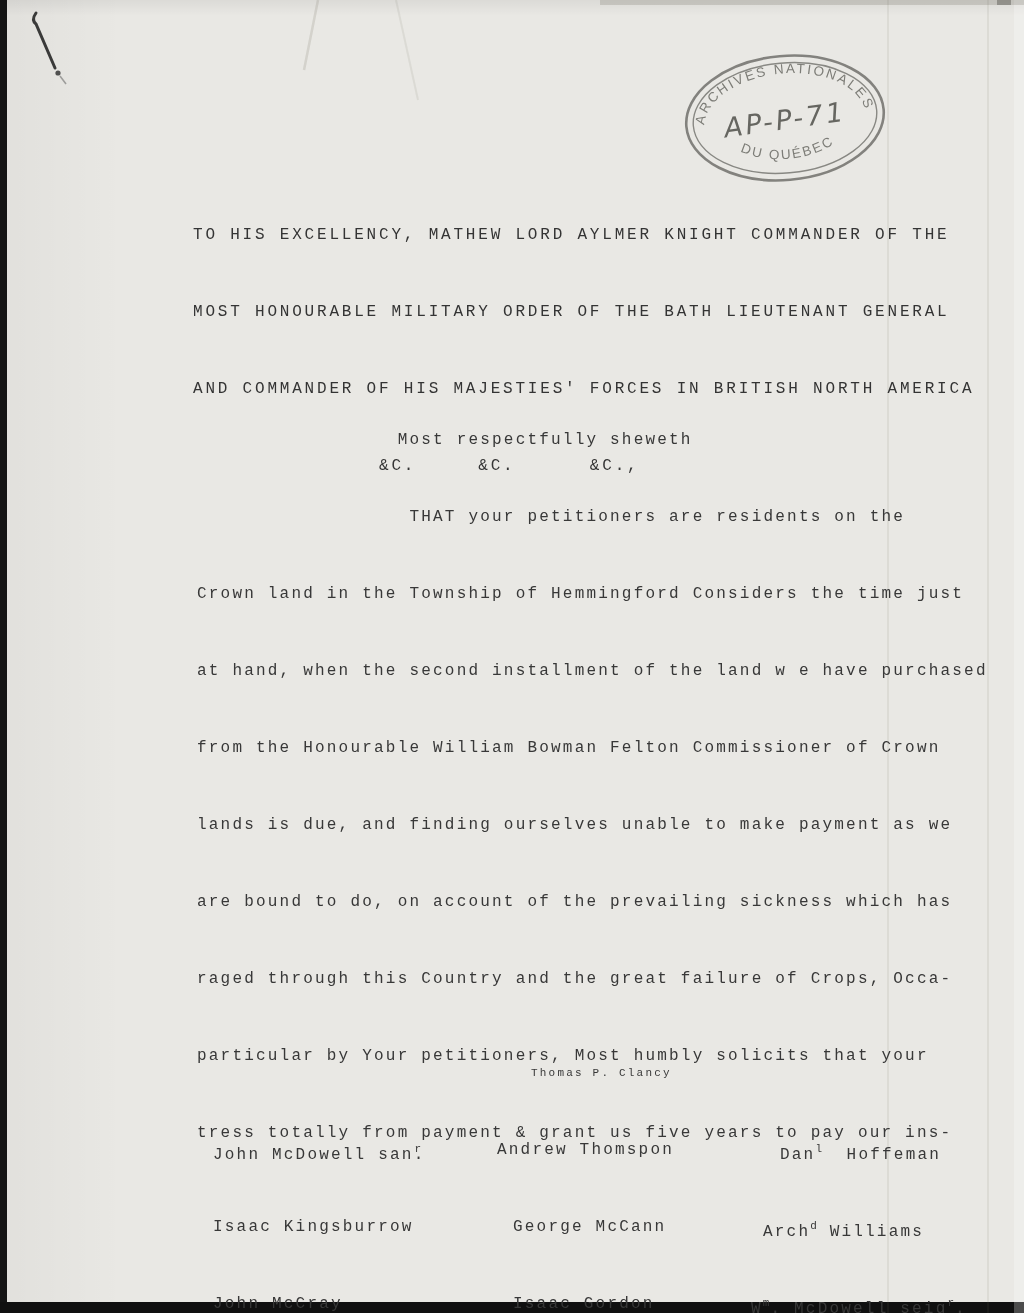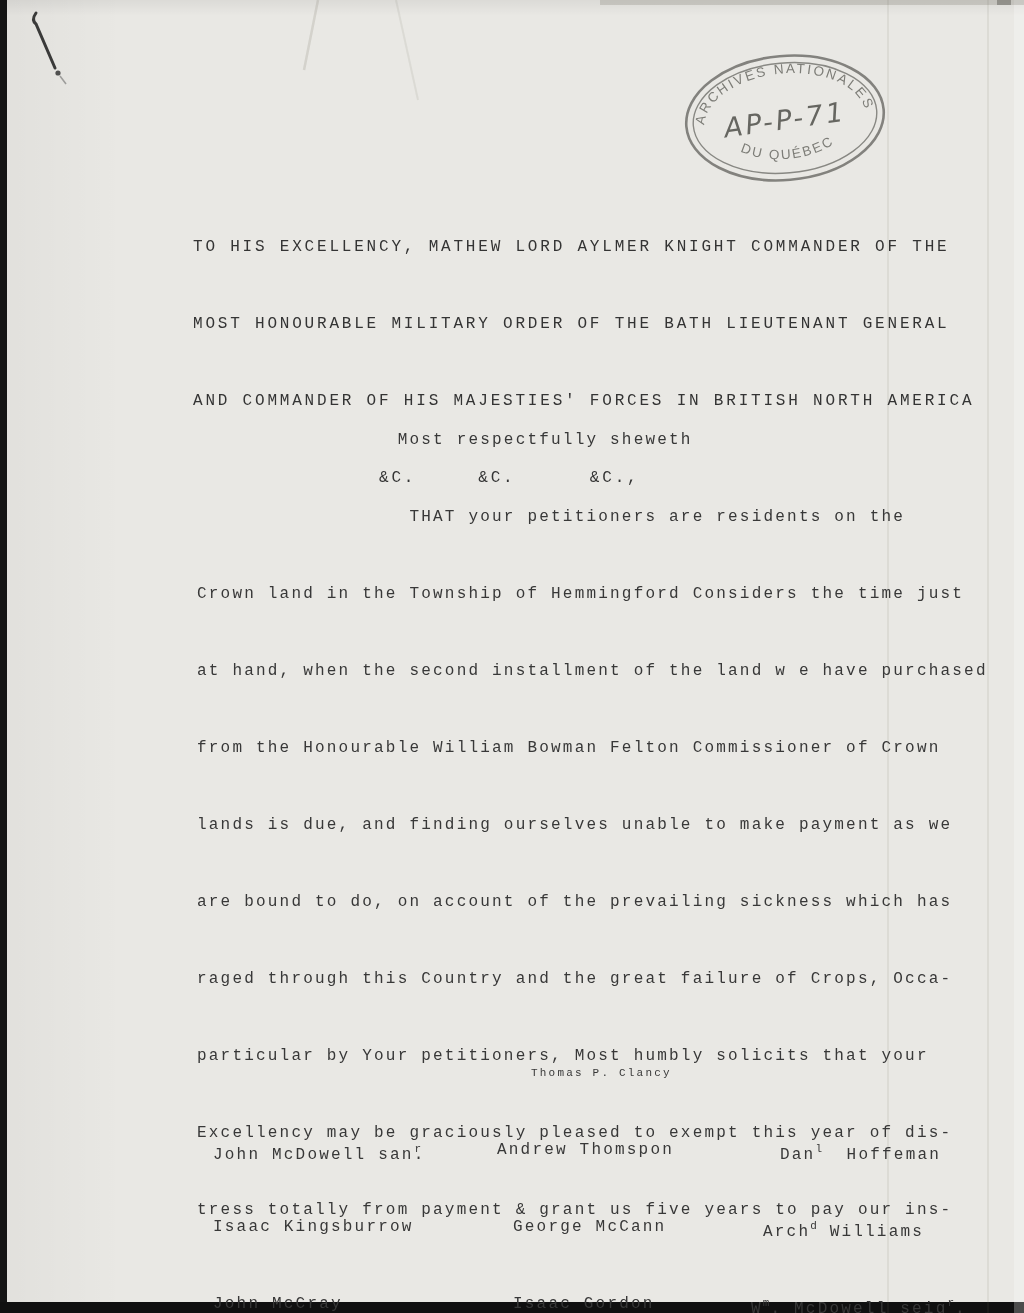--- a/index.html
+++ b/index.html
@@ -18,21 +18,21 @@
   .edge-left{position:absolute;left:0;top:0;width:7px;height:1313px;background:#141414;}
   .edge-bottom{position:absolute;left:0;bottom:0;width:1024px;height:11px;background:#101010;}
   .edge-right-band{position:absolute;right:0;top:0;width:10px;height:1313px;background:rgba(255,255,255,0.25);}
   .crease{position:absolute;top:0;width:2px;height:1313px;background:rgba(110,104,92,0.10);}
   .crease.c1{left:887px;}
   .crease.c2{left:987px;}
 
   
   .tblock{position:absolute;white-space:pre;}
   .tline{height:41px;line-height:41px;white-space:pre;}
-  .heading{left:193px;top:191px;font-size:16px;letter-spacing:2.8px;color:#343434;}
+  .heading{left:193px;top:179px;font-size:16px;letter-spacing:2.8px;color:#343434;}
   .body{left:197px;top:384px;font-size:16px;letter-spacing:2.2px;}
   .closing{left:531px;top:1063px;font-size:11px;letter-spacing:2.2px;white-space:pre;line-height:20px;}
   .sigs{left:197px;top:1094px;width:810px;font-size:16px;letter-spacing:2.2px;}
   .sig-row{position:relative;height:41px;margin-left:16px;}
   .sig-cell{position:absolute;top:0;height:41px;line-height:41px;white-space:pre;}
   .sig-cell sup{font-size:11px;letter-spacing:1px;position:relative;top:-1px;}
   .sig-cell sup.over{margin-left:-11px;}
 
   .stamp{position:absolute;left:680px;top:48px;width:210px;height:140px;transform:rotate(-5deg);opacity:0.88;}
   .marks{position:absolute;left:0;top:0;pointer-events:none;}
@@ -76,21 +76,20 @@
   <div class="tblock body">
     <div class="tline">                 Most respectfully sheweth</div>
     <div class="tline">                  THAT your petitioners are residents on the</div>
     <div class="tline">Crown land in the Township of Hemmingford Considers the time just</div>
     <div class="tline">at hand, when the second installment of the land w e have purchased</div>
     <div class="tline">from the Honourable William Bowman Felton Commissioner of Crown</div>
     <div class="tline">lands is due, and finding ourselves unable to make payment as we</div>
     <div class="tline">are bound to do, on account of the prevailing sickness which has</div>
     <div class="tline">raged through this Country and the great failure of Crops, Occa-</div>
     <div class="tline">particular by Your petitioners, Most humbly solicits that your</div>
-    <div class="tline">Excellency may be graciously pleased to exempt this year of dis-</div>
     <div class="tline">tress totally from payment &amp; grant us five years to pay our ins-</div>
     
     
     
     
     
   </div>
 
   <div class="tblock closing">Thomas P. Clancy</div>
 

